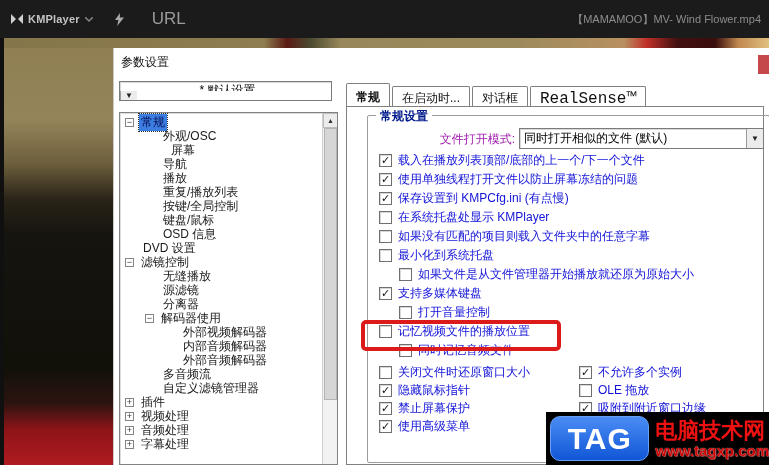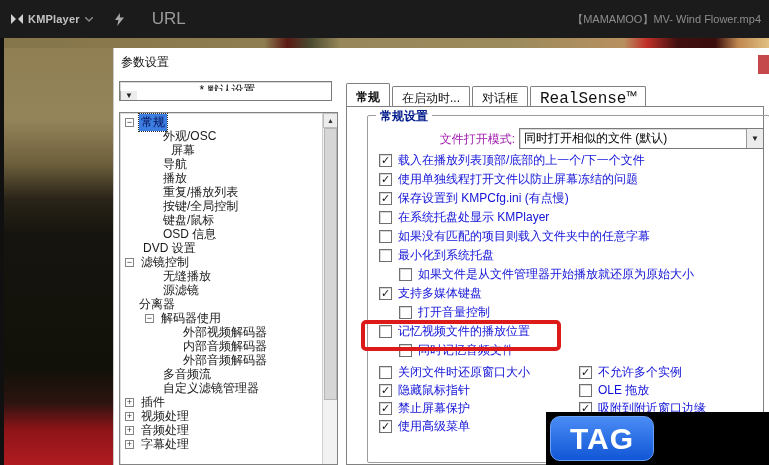--- a/index.html
+++ b/index.html
@@ -235,21 +235,21 @@
           <span class="tree-label">滤镜控制</span>
         </div>
         <div class="tree-row" style="padding-left: 24px;">
           <span style="width: 11px; flex: 0 0 auto;"></span>
           <span class="tree-label">无缝播放</span>
         </div>
         <div class="tree-row" style="padding-left: 24px;">
           <span style="width: 11px; flex: 0 0 auto;"></span>
           <span class="tree-label">源滤镜</span>
         </div>
-        <div class="tree-row" style="">
+        <div class="tree-row" style="padding-left: 24px;">
           <span style="width: 11px; flex: 0 0 auto;"></span>
           <span class="tree-label">分离器</span>
         </div>
         <div class="tree-row" style="padding-left: 24px;">
           <span class="expander">−</span>
           <span class="tree-label">解码器使用</span>
         </div>
         <div class="tree-row" style="padding-left: 44px;">
           <span style="width: 11px; flex: 0 0 auto;"></span>
           <span class="tree-label">外部视频解码器</span>
@@ -415,13 +415,17 @@
           </div>
       </div>
     </div>
   </div>
 </div>
 
 <div class="watermark">
   <div class="tag-box">
     <span class="tag-text">TAG</span>
   </div>
+  <div class="wm-right">
+    <span class="wm-site">电脑技术网</span>
+    <span class="wm-url">www.tagxp.com</span>
+  </div>
 </div>
 
 </body></html>

